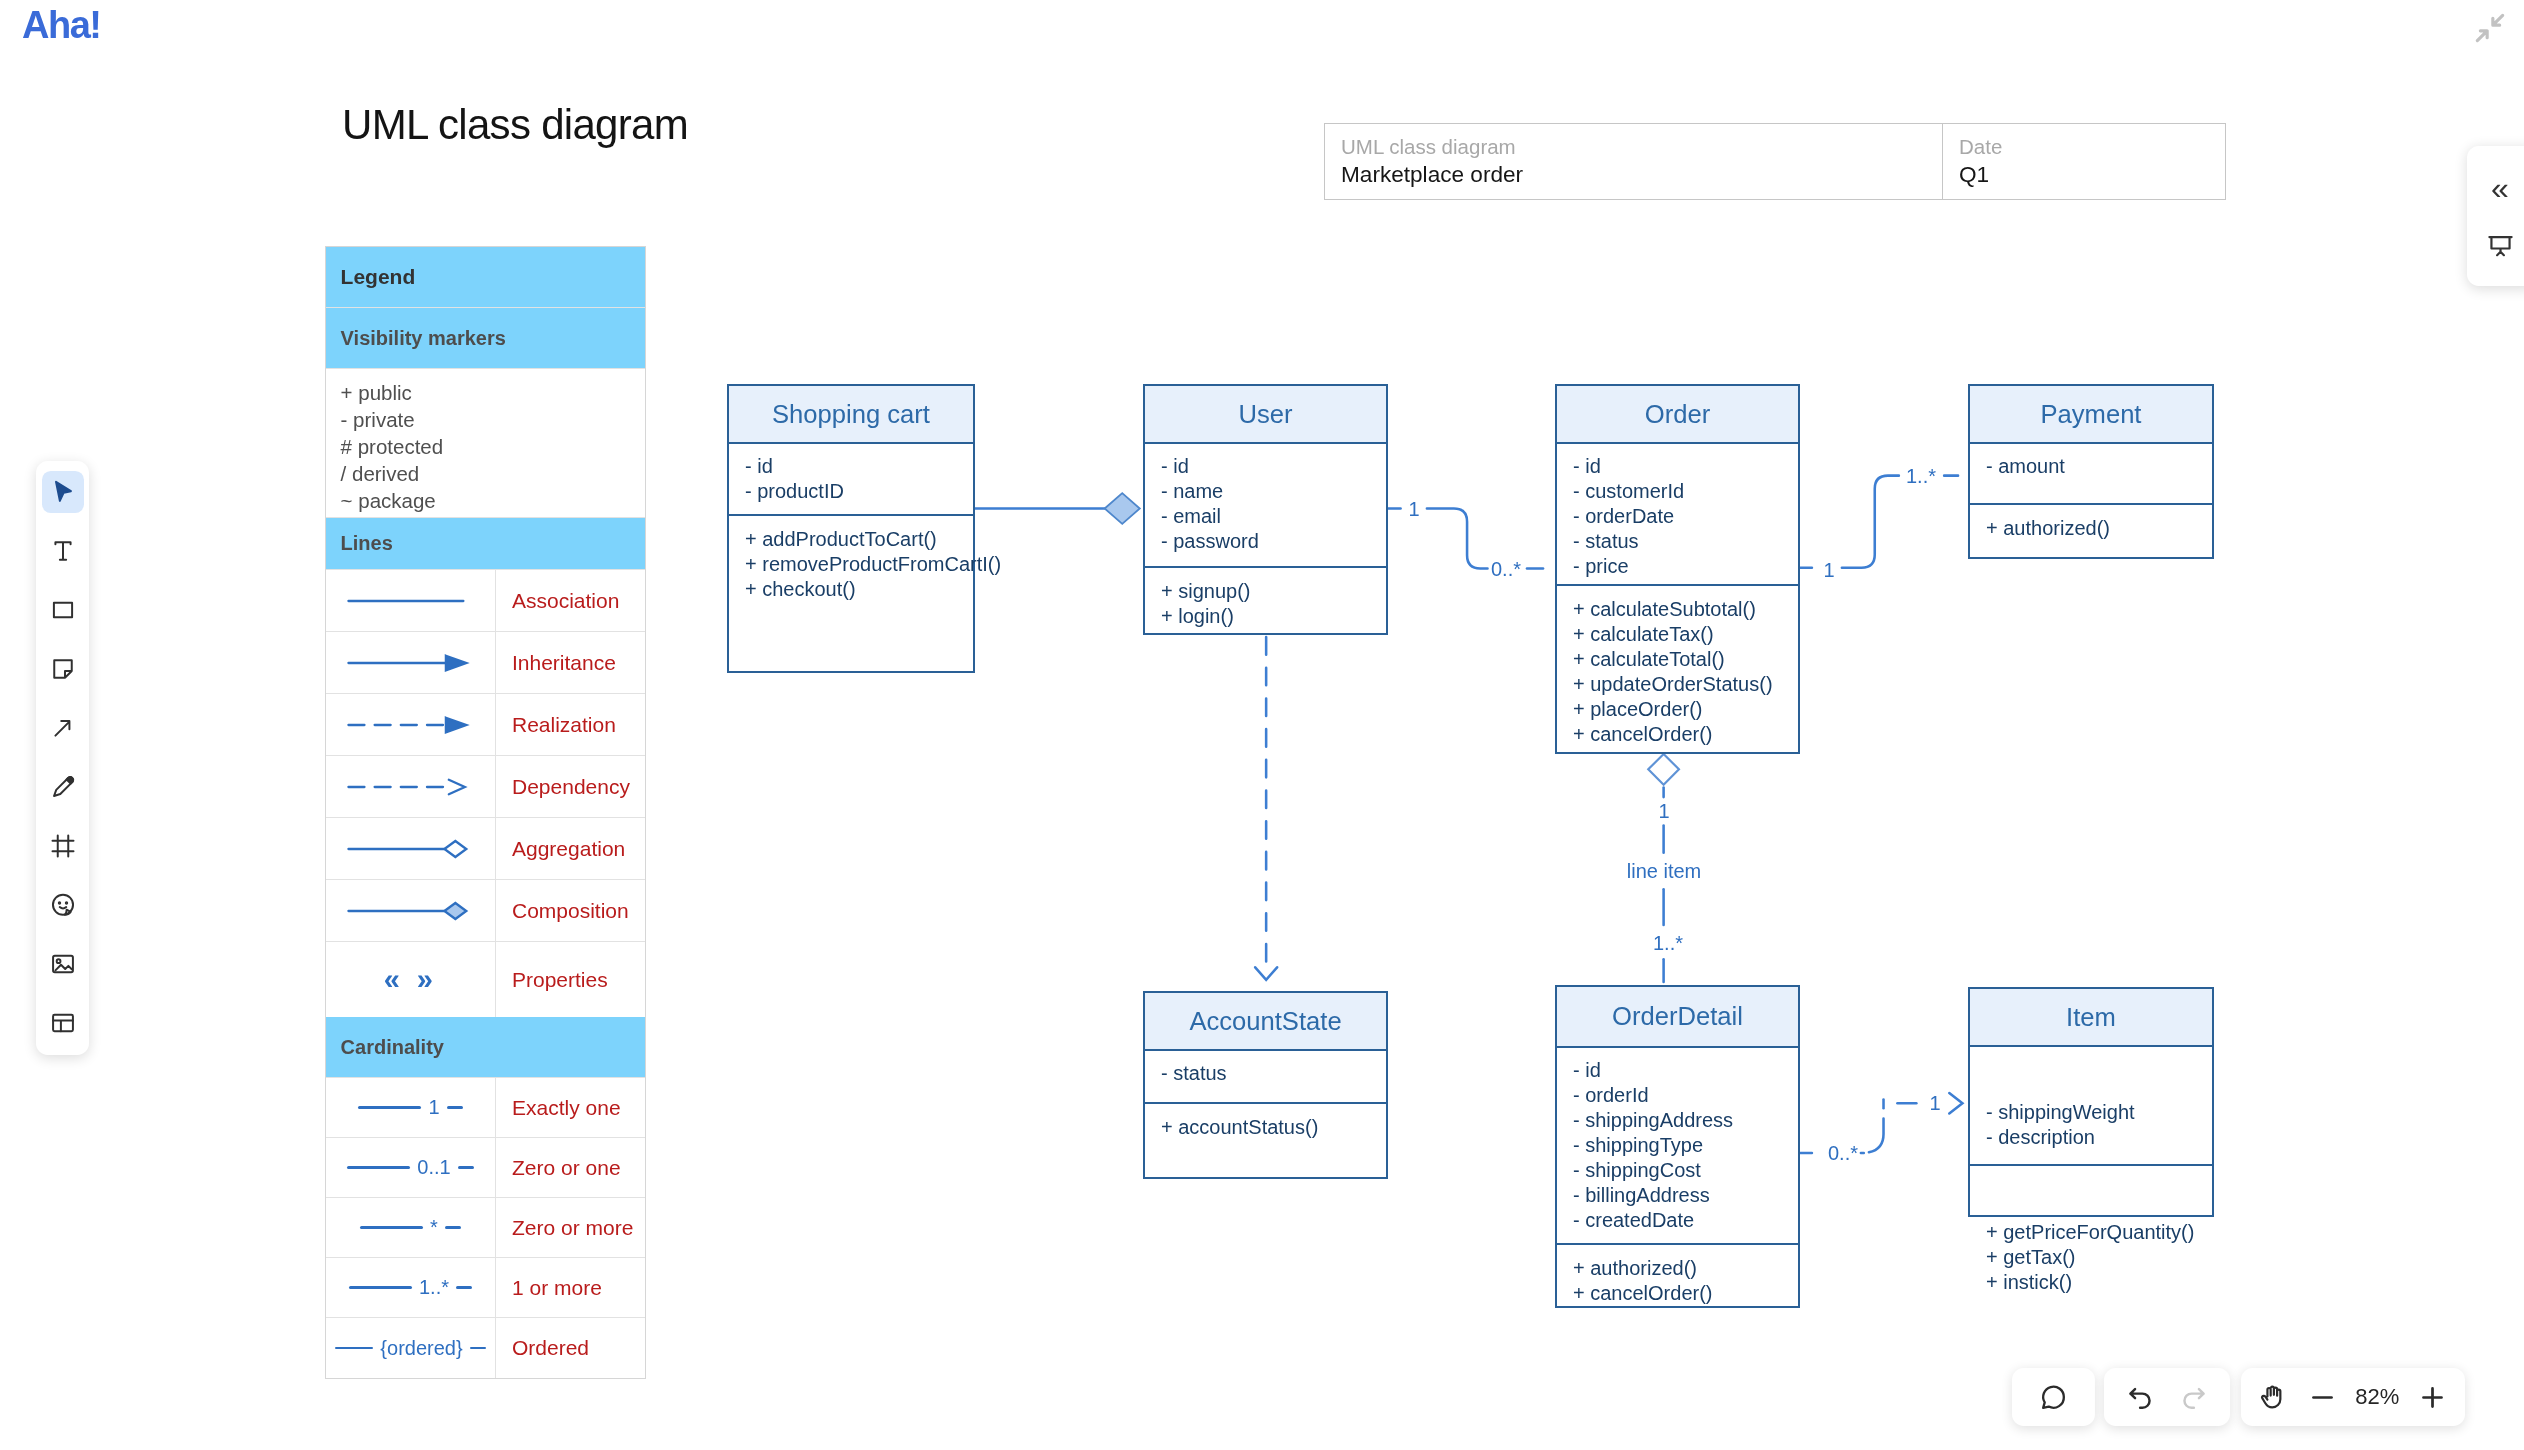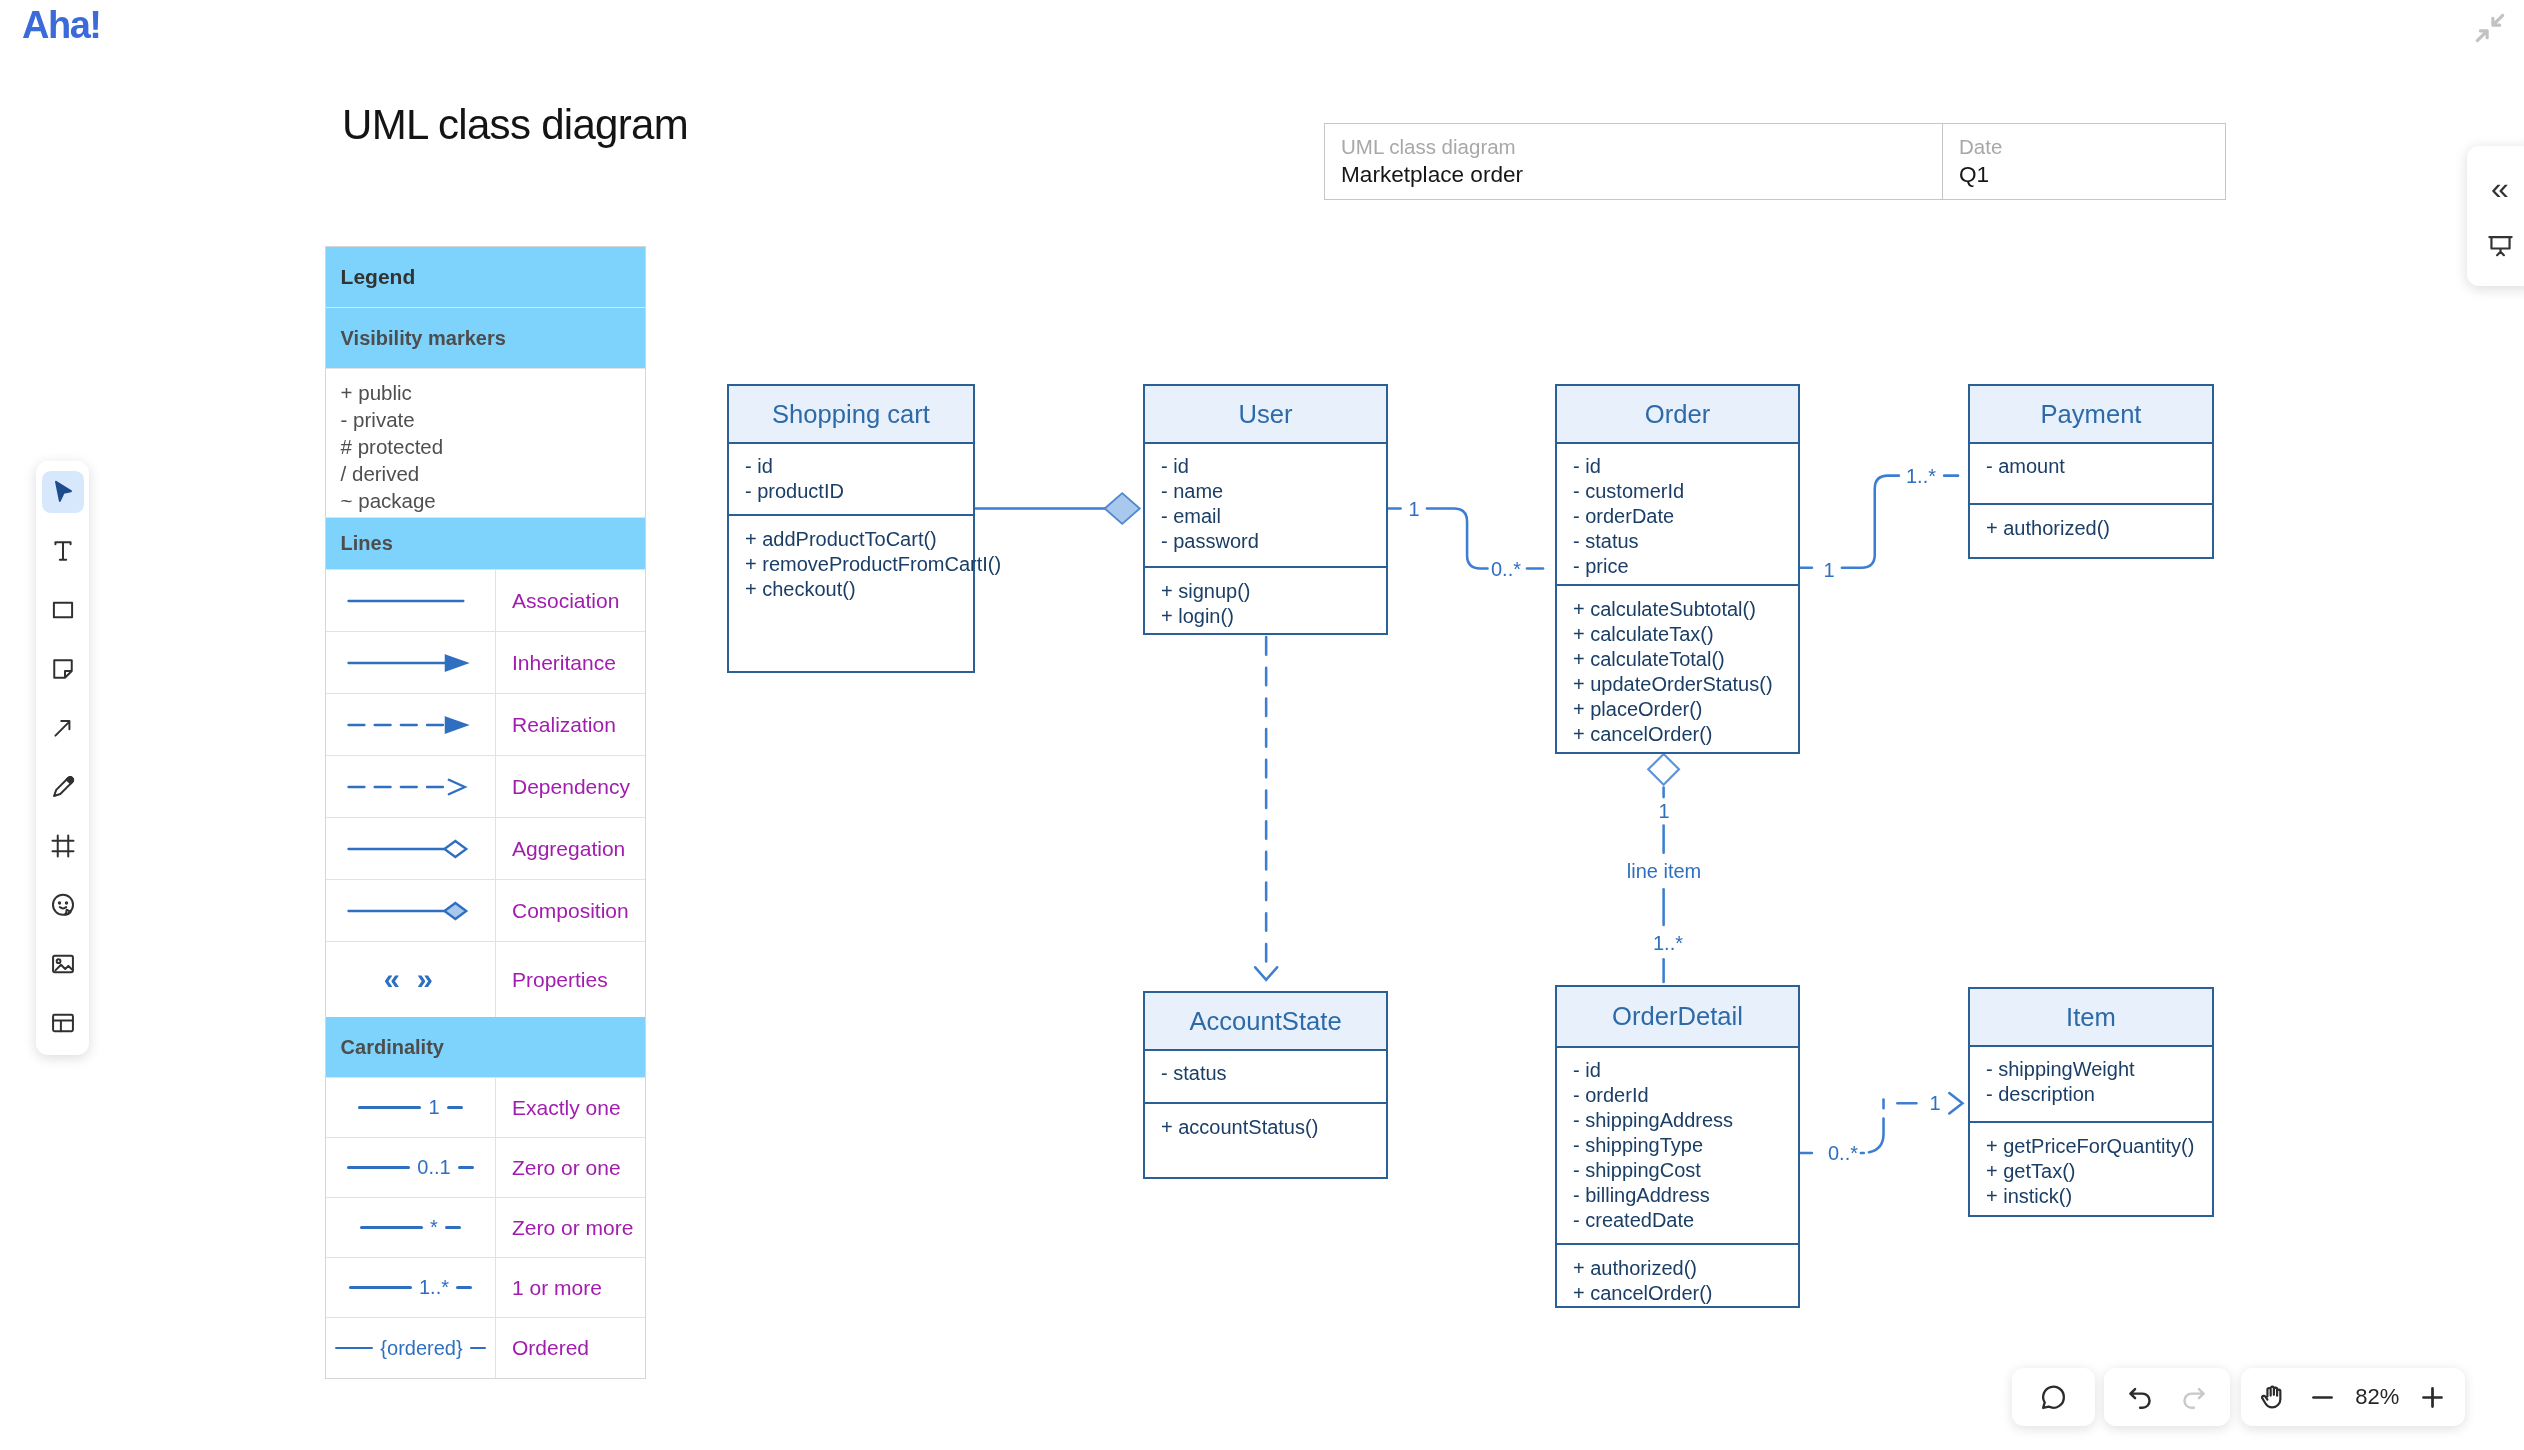--- a/index.html
+++ b/index.html
@@ -22,21 +22,21 @@
   
   .legend{position:absolute;left:325px;top:246px;width:321px;border:1.5px solid #d6d6d6;background:#fff;box-sizing:border-box;}
   .lg-hdr{background:#7dd3fc;border-bottom:1.5px solid #e2e2e2;box-sizing:border-box;display:flex;align-items:center;padding-left:14.6px;}
   .lg-hdr.main{height:61px;font-size:21px;font-weight:bold;color:#333;}
   .lg-hdr.sec{font-size:20px;font-weight:bold;color:#4d4d4d;}
   .lg-vis{height:149px;box-sizing:border-box;padding:10.2px 0 0 14.6px;border-bottom:1.5px solid #e2e2e2;}
   .lg-vis div{font-size:20.5px;color:#4f4f4f;line-height:27px;}
   .lg-row{display:flex;border-bottom:1.5px solid #e2e2e2;box-sizing:border-box;}
   .lg-row:last-child{border-bottom:none;}
   .lg-sample{width:169px;display:flex;align-items:center;justify-content:center;box-sizing:border-box;}
-  .lg-label{flex:1;border-left:1.5px solid #e2e2e2;display:flex;align-items:center;padding-left:16px;font-size:21px;color:#a21caf;box-sizing:border-box;}
+  .lg-label{flex:1;border-left:1.5px solid #e2e2e2;display:flex;align-items:center;padding-left:16px;font-size:21px;color:#b91c1c;box-sizing:border-box;}
   .guillemets{font-size:29px;color:#2e6fc1;font-weight:bold;letter-spacing:4.4px;}
   .card-sample{display:flex;align-items:center;gap:7.3px;color:#2e6fc1;font-size:20px;}
   .card-sample .seg{height:2.2px;background:#2e6fc1;border-radius:1.5px;}
 
   
   .toolbar{position:absolute;left:36px;top:461px;width:53px;height:594px;background:#fff;border-radius:11.7px;box-shadow:0 2.9px 13px rgba(0,0,0,0.14);display:flex;flex-direction:column;align-items:center;padding:9.5px 0;box-sizing:border-box;gap:17px;}
   .tb-item{width:42px;height:42px;border-radius:8.8px;display:flex;align-items:center;justify-content:center;cursor:pointer;}
   .tb-item.active{background:#d8e8fc;}
 
   
@@ -389,21 +389,21 @@
           <div class="uml-line">- shippingType</div>
           <div class="uml-line">- shippingCost</div>
           <div class="uml-line">- billingAddress</div>
           <div class="uml-line">- createdDate</div>
         </div>
         <div class="uml-methods">
           <div class="uml-line">+ authorized()</div>
           <div class="uml-line">+ cancelOrder()</div>
         </div>
       </div>
-      <div class="uml-class" style="left: 1968px; top: 987px; width: 246px; height: 230px;">
+      <div class="uml-class" style="left: 1968px; top: 987px; width: 246px; height: 230px; gap: 43px;">
         <div class="uml-hdr" style="height: 58px;">
           <span>Item</span>
         </div>
         <div class="uml-attrs" style="height: 76px;">
           <div class="uml-line">- shippingWeight</div>
           <div class="uml-line">- description</div>
         </div>
         <div class="uml-methods">
           <div class="uml-line">+ getPriceForQuantity()</div>
           <div class="uml-line">+ getTax()</div>

